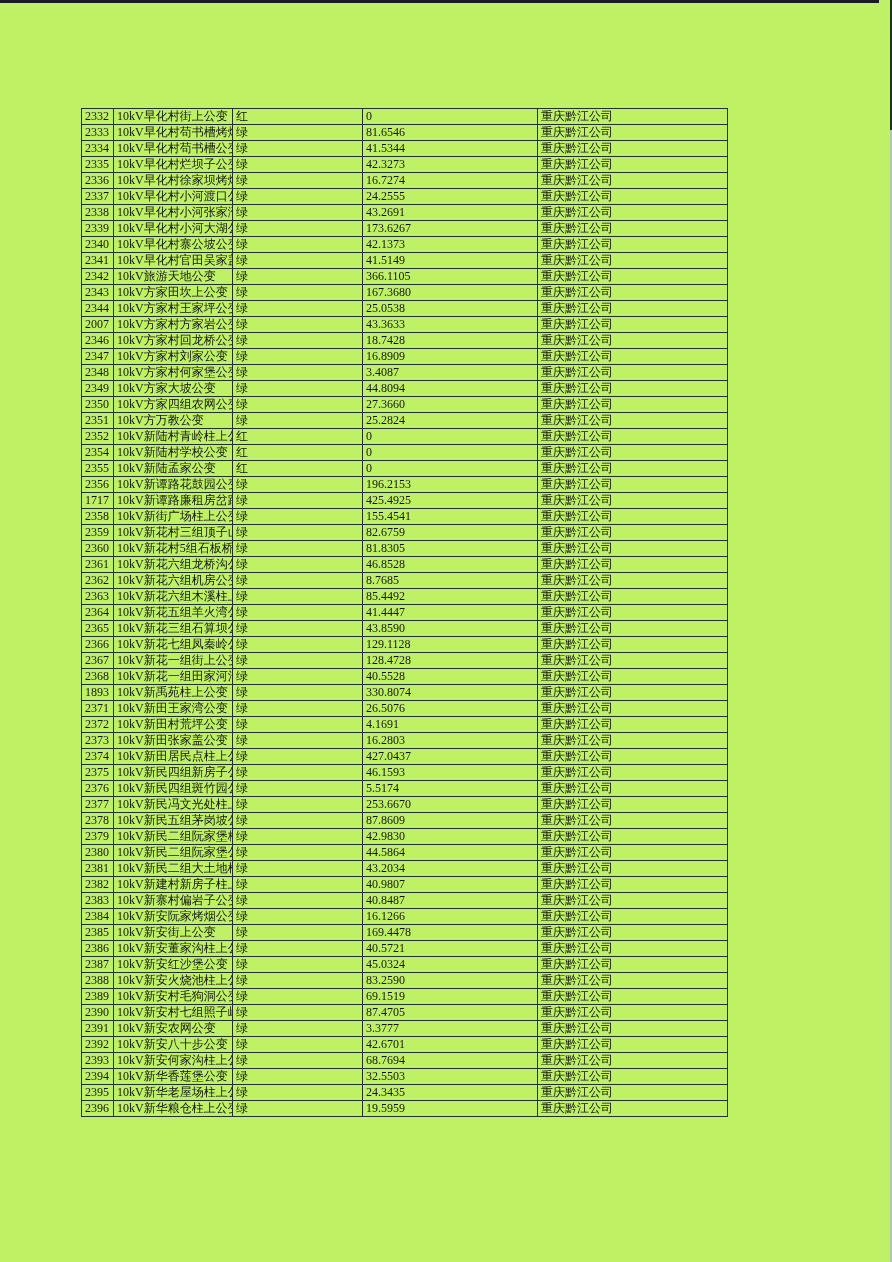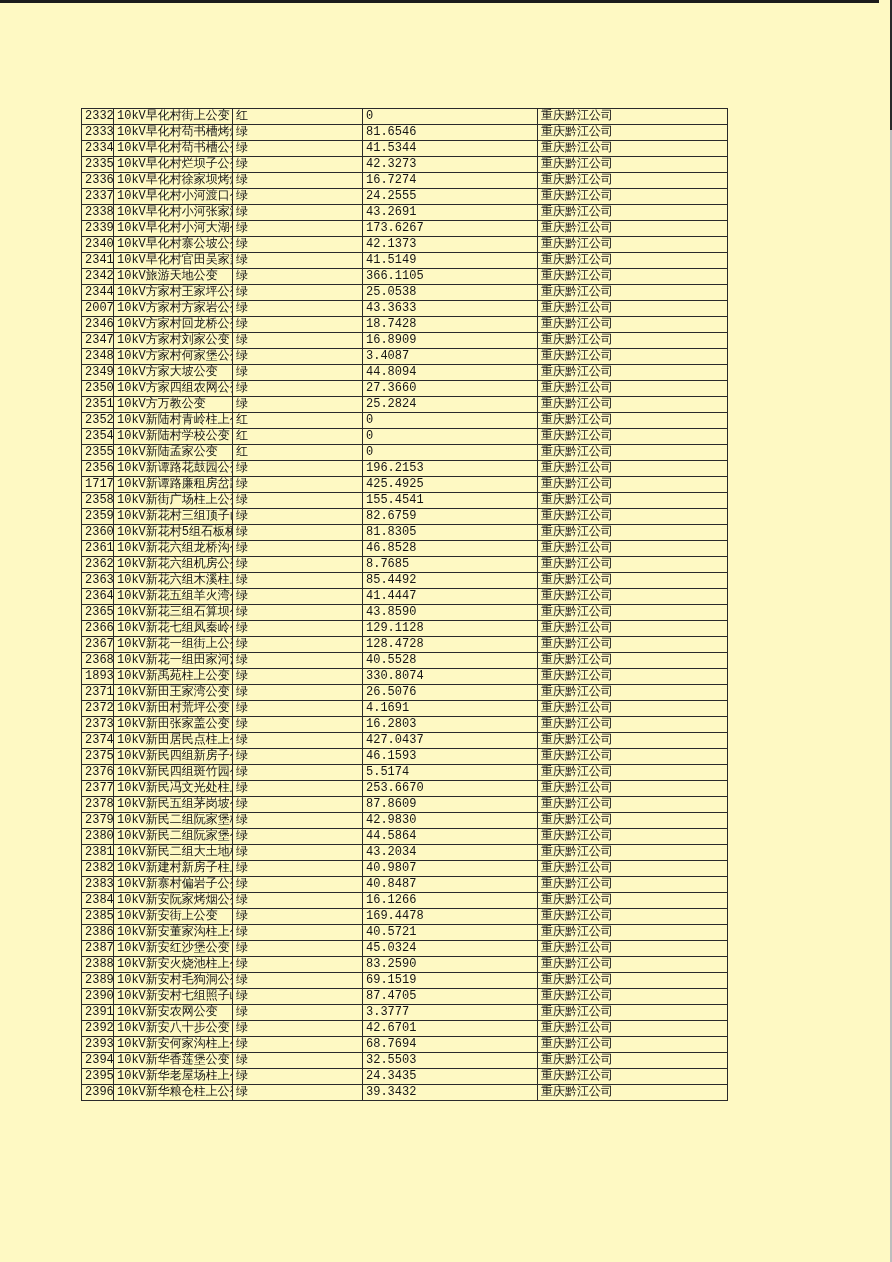--- a/index.html
+++ b/index.html
@@ -4,23 +4,23 @@
 <style>
   html, body {
     margin: 0;
     padding: 0;
     background: #ffffff;
   }
   .page {
     position: relative;
     width: 892px;
     height: 1262px;
-    background: #fef9c3;
+    background: #bef264;
     overflow: hidden;
-    font-family: Liberation Mono, monospace;
+    font-family: Liberation Serif, serif;
   }
   .top-edge {
     position: absolute;
     left: 0;
     top: 0;
     width: 879px;
     height: 3px;
     background: #1c1c1c;
   }
   .right-edge {
@@ -148,20 +148,27 @@
           <td class="c-company">重庆黔江公司</td>
         </tr>
         <tr>
           <td class="c-id">2342</td>
           <td class="c-name">10kV旅游天地公变</td>
           <td class="c-status">绿</td>
           <td class="c-value">366.1105</td>
           <td class="c-company">重庆黔江公司</td>
         </tr>
         <tr>
+          <td class="c-id">2343</td>
+          <td class="c-name">10kV方家田坎上公变</td>
+          <td class="c-status">绿</td>
+          <td class="c-value">167.3680</td>
+          <td class="c-company">重庆黔江公司</td>
+        </tr>
+        <tr>
           <td class="c-id">2344</td>
           <td class="c-name">10kV方家村王家坪公变</td>
           <td class="c-status">绿</td>
           <td class="c-value">25.0538</td>
           <td class="c-company">重庆黔江公司</td>
         </tr>
         <tr>
           <td class="c-id">2007</td>
           <td class="c-name">10kV方家村方家岩公变</td>
           <td class="c-status">绿</td>
@@ -501,18 +508,18 @@
           <td class="c-id">2395</td>
           <td class="c-name">10kV新华老屋场柱上公变</td>
           <td class="c-status">绿</td>
           <td class="c-value">24.3435</td>
           <td class="c-company">重庆黔江公司</td>
         </tr>
         <tr>
           <td class="c-id">2396</td>
           <td class="c-name">10kV新华粮仓柱上公变</td>
           <td class="c-status">绿</td>
-          <td class="c-value">39.3432</td>
+          <td class="c-value">19.5959</td>
           <td class="c-company">重庆黔江公司</td>
         </tr>
       </tbody>
   </table>
 </div>
 
 </body></html>

